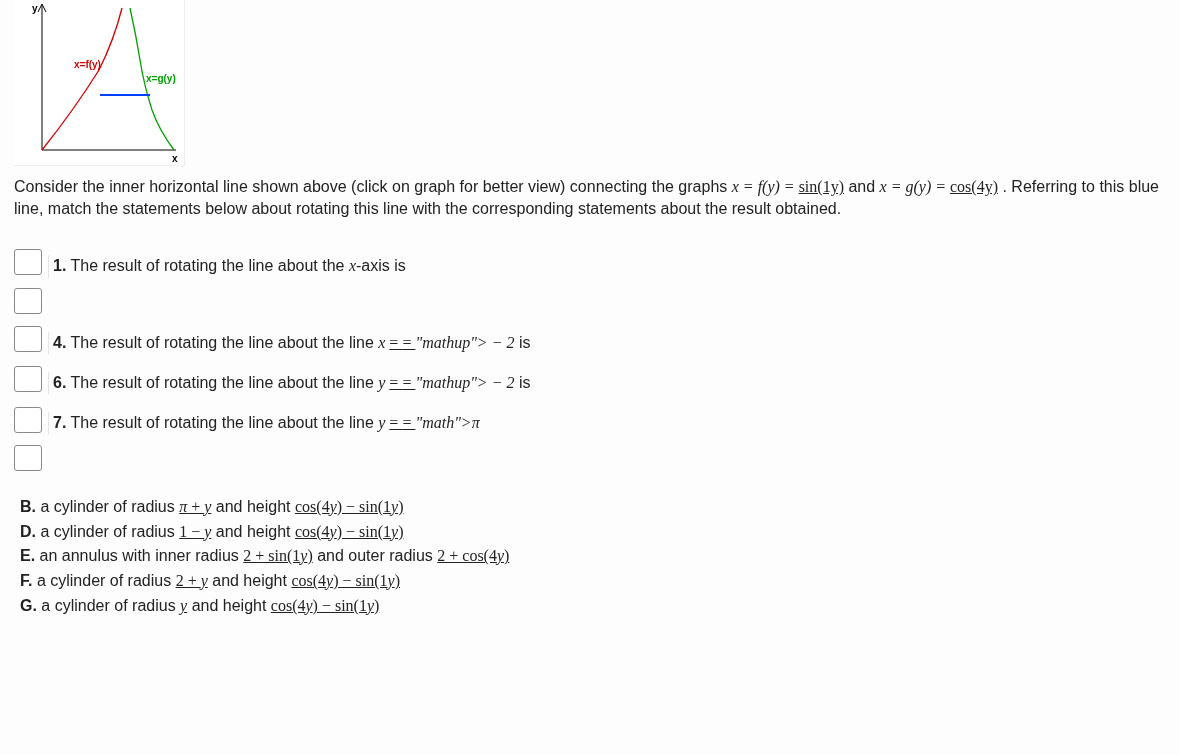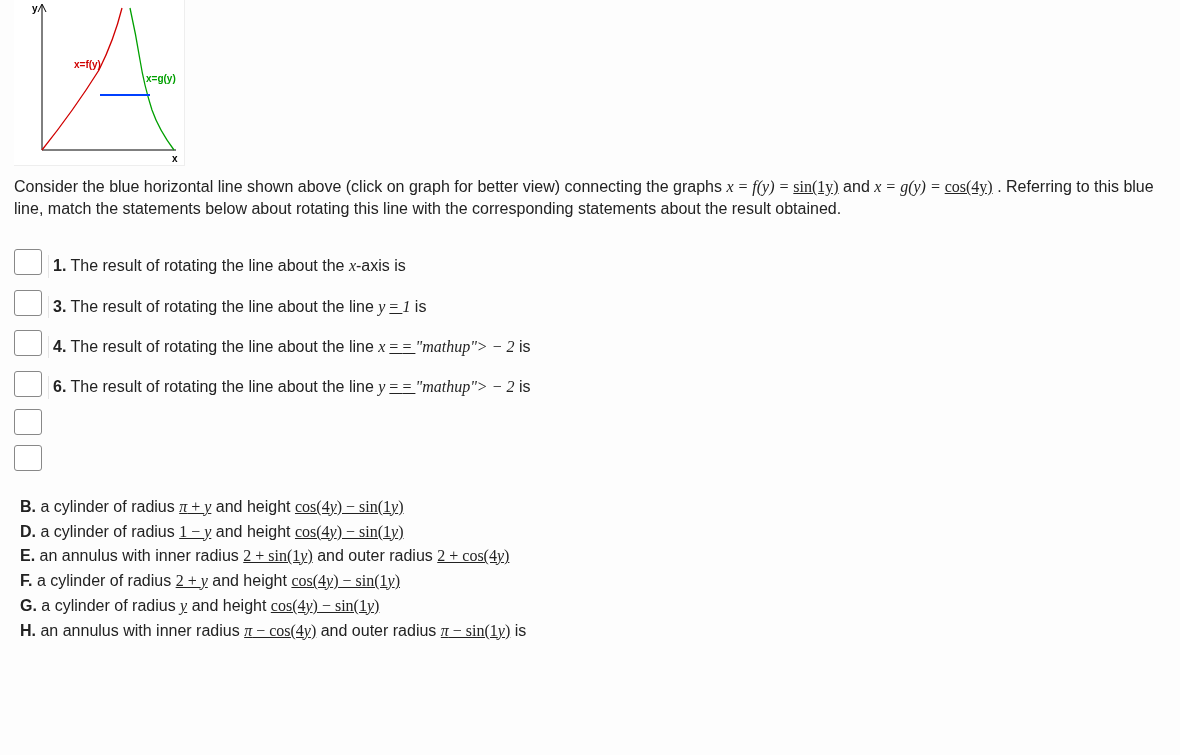--- a/index.html
+++ b/index.html
@@ -92,56 +92,55 @@
       <path d="M160,150 Q145,130 138,110 Q130,85 126,60 Q122,35 116,8" fill="none" stroke="#00a000" stroke-width="1.3"></path>
 
       <line x1="86" y1="95" x2="136" y2="95" stroke="#0040ff" stroke-width="2"></line>
 
       <text x="60" y="68" font-size="10" fill="#d00000" font-weight="bold">x=f(y)</text>
       <text x="132" y="82" font-size="10" fill="#00a000" font-weight="bold">x=g(y)</text>
     </svg>
   </div>
 
   <div class="intro">
-    <span>Consider the blue horizontal line shown above (click on graph for better view) connecting the graphs </span>
+    <span>Consider the inner horizontal line shown above (click on graph for better view) connecting the graphs </span>
     <span class="math"><span>x = f(y) = </span><span class="mathup">sin(1y)</span></span>
     <span> and </span>
     <span class="math"><span>x = g(y) = </span><span class="mathup">cos(4y)</span></span>
     <span>. Referring to this blue line, match the statements below about rotating this line with the corresponding statements about the result obtained.</span>
   </div>
 
   <div class="q-list">
 
   <div class="q-row">
         <input class="q-input" style="">
         <div class="q-text"><b>1.</b><span> The result of rotating the line about the </span><span class="math">x</span><span>-axis is</span></div>
       </div>
       <div class="q-row">
         <input class="q-input" style="">
-        <div class="q-text"><b>3.</b><span> The result of rotating the line about the line </span><span class="math">y <span class="mathup"> = </span> 1</span><span> is</span></div>
       </div>
       <div class="q-row">
         <input class="q-input" style="">
         <div class="q-text"><b>4.</b><span> The result of rotating the line about the line </span><span class="math">x <span class="mathup"> = </span> <span class<span="" class="mathup"> = </span>"mathup"&gt; − 2</span><span> is</span></div>
       </div>
       <div class="q-row">
         <input class="q-input" style="">
         <div class="q-text"><b>6.</b><span> The result of rotating the line about the line </span><span class="math">y <span class="mathup"> = </span> <span class<span="" class="mathup"> = </span>"mathup"&gt; − 2</span><span> is</span></div>
       </div>
       <div class="q-row">
         <input class="q-input" style="">
+        <div class="q-text"><b>7.</b><span> The result of rotating the line about the line </span><span class="math">y <span class="mathup"> = </span> <span class<span="" class="mathup"> = </span>"math"&gt;π</span><span></span></div>
       </div>
       <div class="q-row">
         <input class="q-input" style="">
       </div>
     </div>
 
   <div class="a-list">
 
       <div class="a-row"><span class="a-label">B.</span><span> a cylinder of radius </span><span class="mathup"><span class="math">π</span> + <span class="math">y</span></span><span> and height </span><span class="mathup">cos(4<span class="math">y</span>) − sin(1<span class="math">y</span>)</span><span></span></div>
       <div class="a-row"><span class="a-label">D.</span><span> a cylinder of radius </span><span class="mathup">1 − <span class="math">y</span></span><span> and height </span><span class="mathup">cos(4<span class="math">y</span>) − sin(1<span class="math">y</span>)</span><span></span></div>
       <div class="a-row"><span class="a-label">E.</span><span> an annulus with inner radius </span><span class="mathup">2 + sin(1<span class="math">y</span>)</span><span> and outer radius </span><span class="mathup">2 + cos(4<span class="math">y</span>)</span><span></span></div>
       <div class="a-row"><span class="a-label">F.</span><span> a cylinder of radius </span><span class="mathup">2 + <span class="math">y</span></span><span> and height </span><span class="mathup">cos(4<span class="math">y</span>) − sin(1<span class="math">y</span>)</span><span></span></div>
       <div class="a-row"><span class="a-label">G.</span><span> a cylinder of radius </span><span class="mathup"><span class="math">y</span></span><span> and height </span><span class="mathup">cos(4<span class="math">y</span>) − sin(1<span class="math">y</span>)</span><span></span></div>
-      <div class="a-row"><span class="a-label">H.</span><span> an annulus with inner radius </span><span class="mathup"><span class="math">π</span> − cos(4<span class="math">y</span>)</span><span> and outer radius </span><span class="mathup"><span class="math">π</span> − sin(1<span class="math">y</span>)</span><span> is</span></div>
     </div>
 
 </div>
 
 </body></html>

